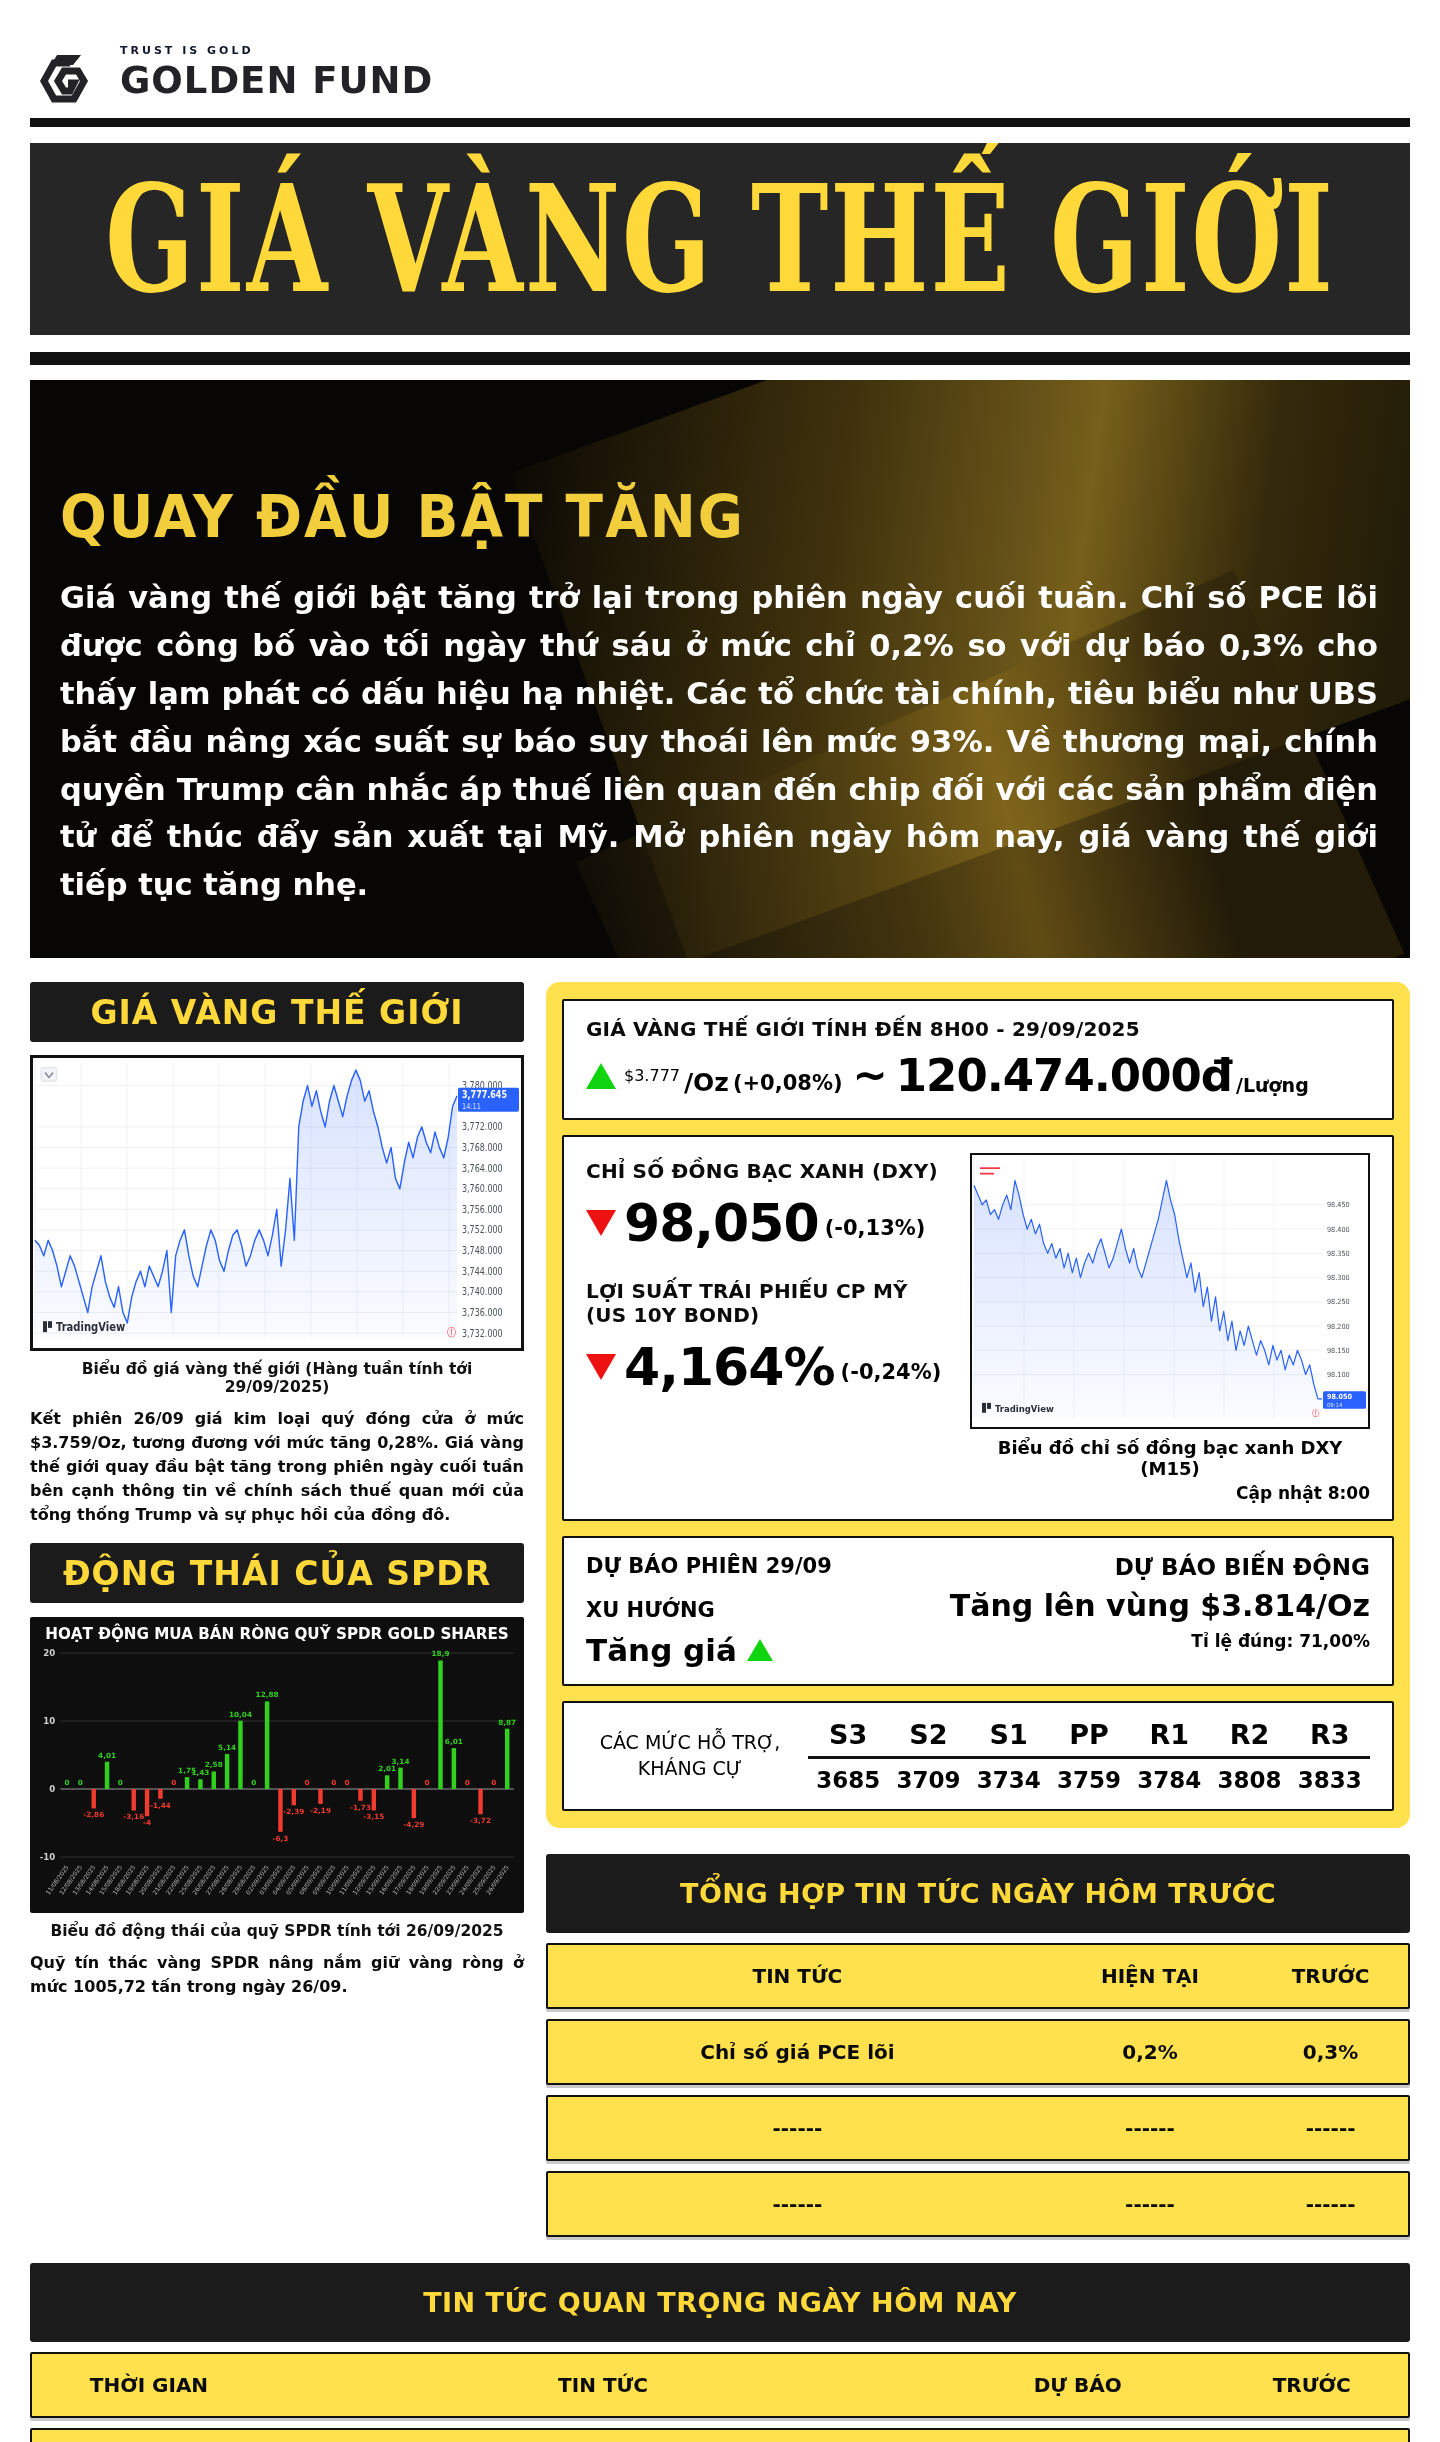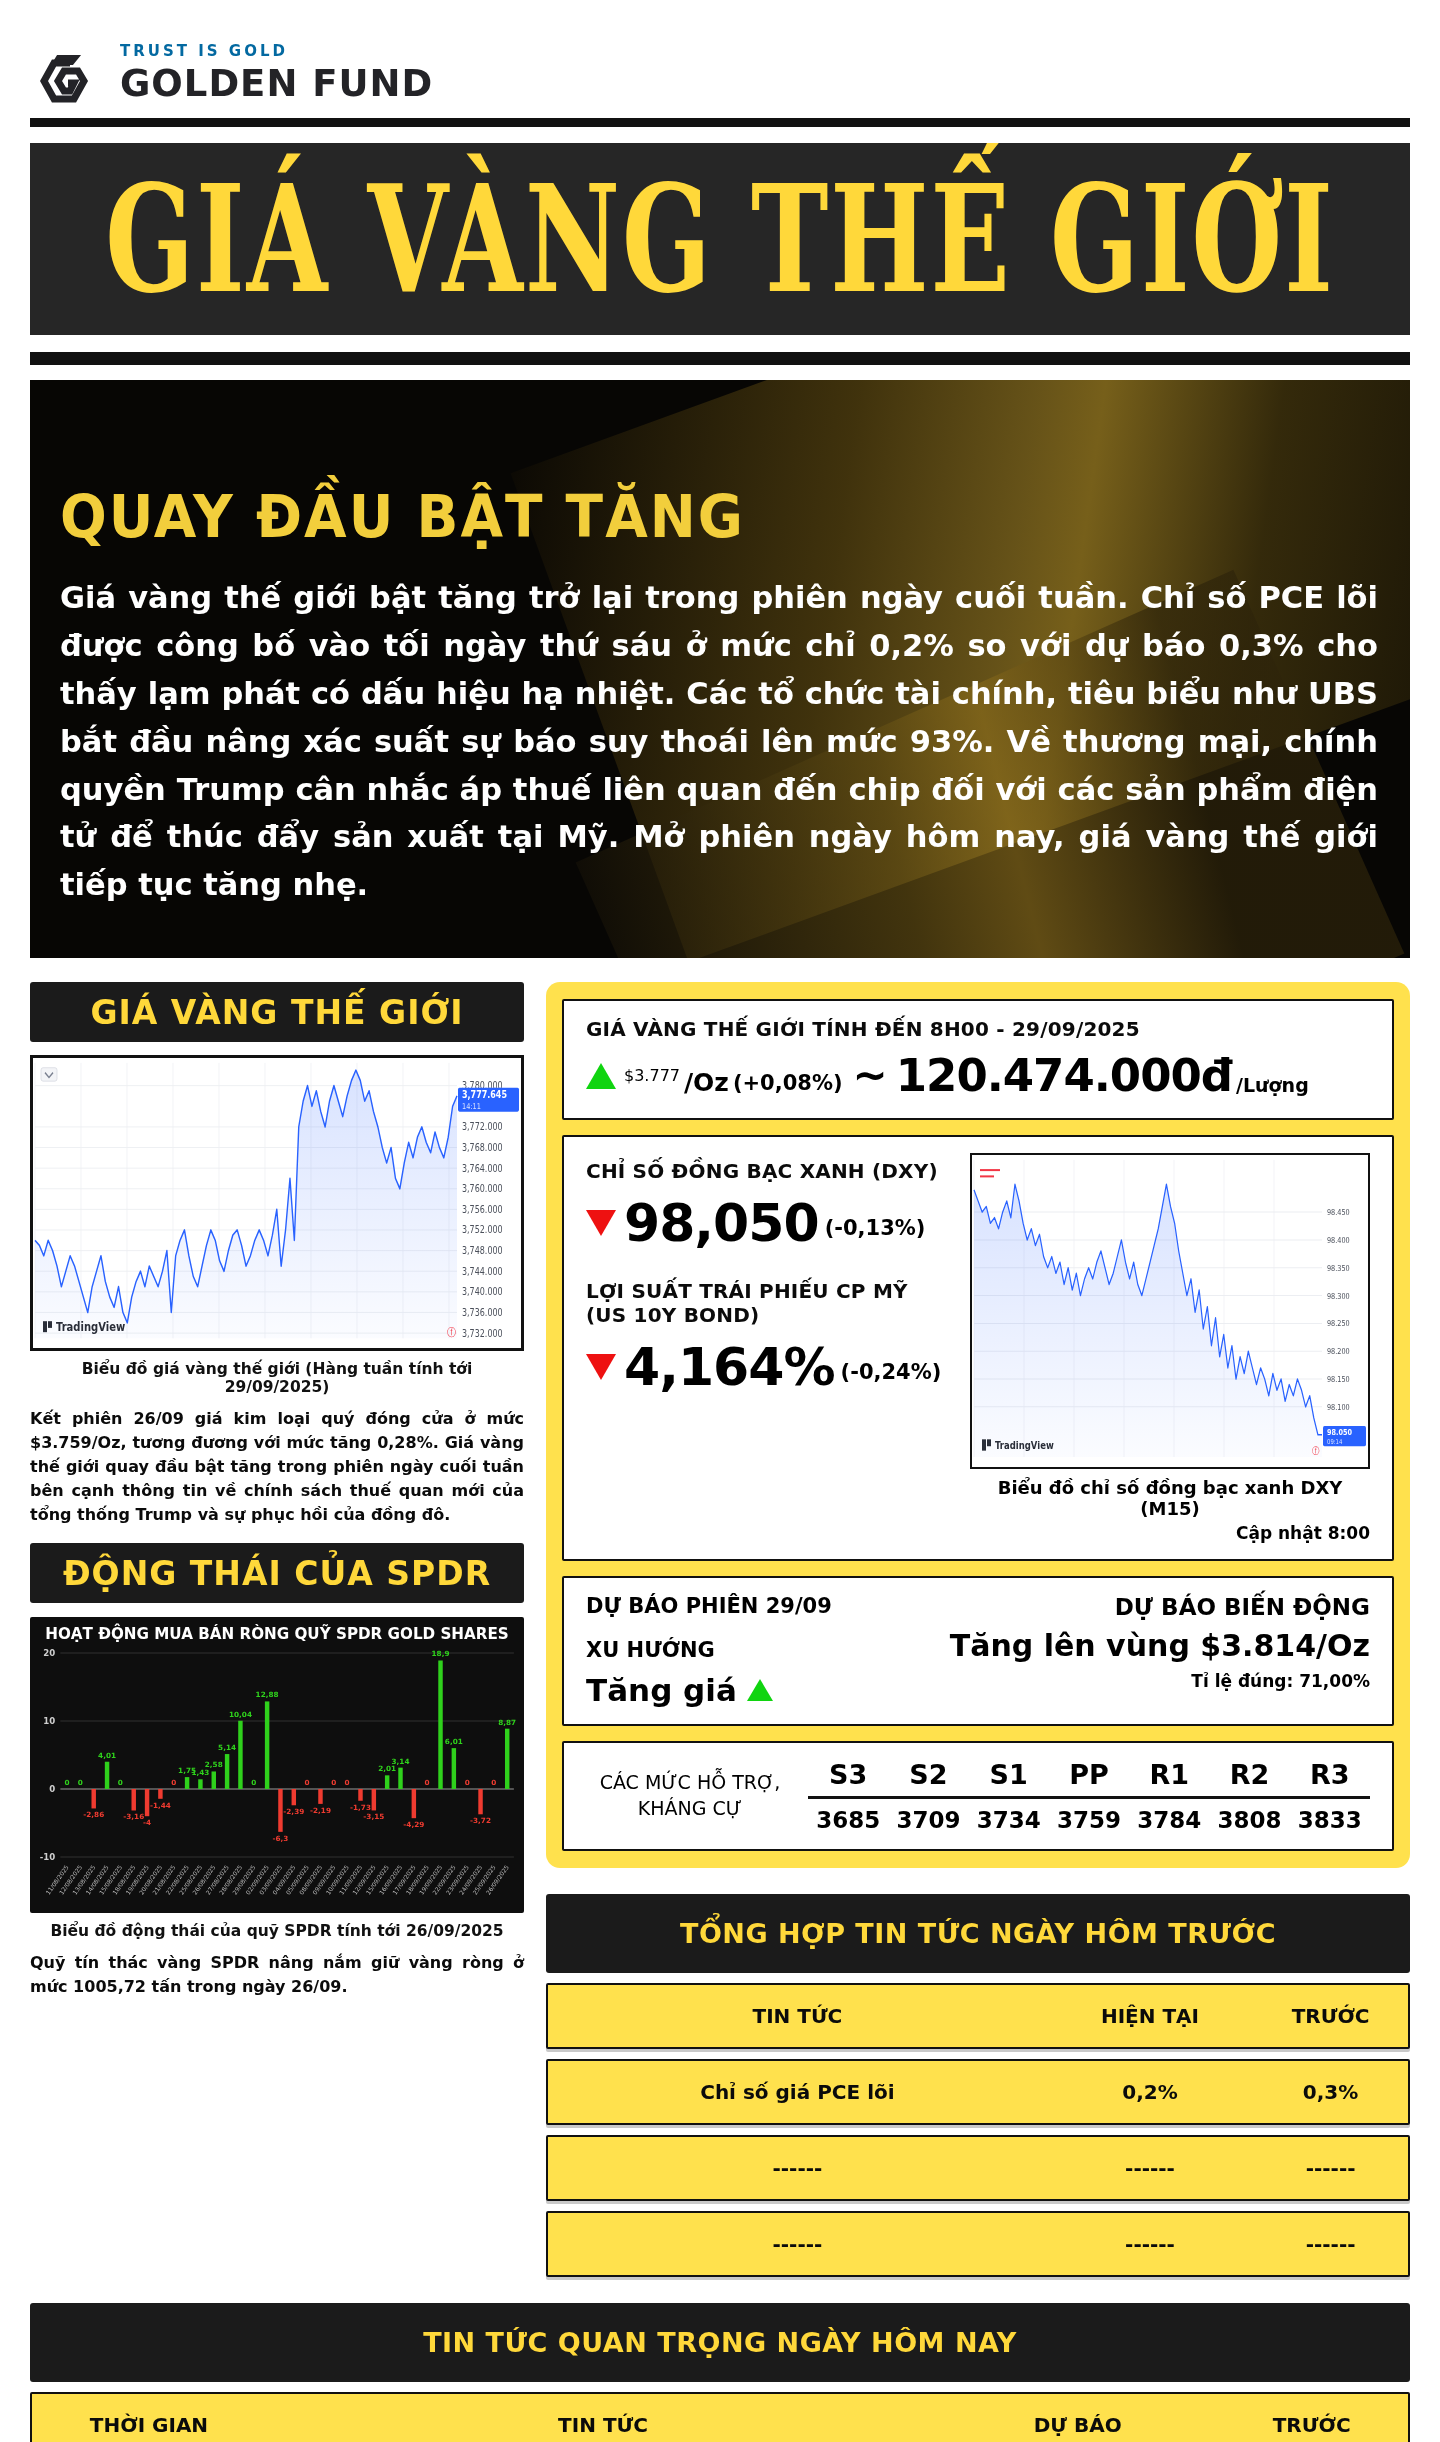--- a/index.html
+++ b/index.html
@@ -2,21 +2,21 @@
 <html><head>
 <meta charset="utf-8">
 <style>
   * { margin:0; padding:0; box-sizing:border-box; }
   body { background:#ffffff; font-family:"DejaVu Sans", sans-serif; }
   .page { width:1440px; height:2442px; margin:0 auto; background:#fff; overflow:hidden; }
 
   
   .hdr { padding:34px 40px 0 40px; display:flex; align-items:center; gap:16px; height:112px; }
   .logo-ico { width:64px; height:64px; flex:0 0 auto; }
-  .logo-txt .tag { font-size:15px; font-weight:bold; letter-spacing:3px; color:#0369a1; }
+  .logo-txt .tag { font-size:11px; font-weight:bold; letter-spacing:3px; color:#0f172a; }
   .logo-txt .nm  { font-size:37px; font-weight:bold; letter-spacing:1px; color:#232327; margin-top:2px; }
   .rule { height:9px; background:#111; margin:6px 30px 0 30px; }
   .rule2 { height:13px; background:#111; margin:17px 30px 0 30px; }
 
   
   .banner { margin:16px 30px 0 30px; height:192px; background:#262626; display:flex; align-items:center; justify-content:center; overflow:hidden; }
   .banner span { font-family:"DejaVu Serif", serif; font-weight:bold; font-size:104px; letter-spacing:2px; color:#FFD83A; transform:scaleY(1.42); white-space:nowrap; }
 
   
   .hero { position:relative; margin:15px 30px 0 30px; height:578px; background:#070604; overflow:hidden; padding:104px 32px 0 30px; }
@@ -61,21 +61,21 @@
   .tilde{ font-size:42px; font-weight:bold; margin:0 8px 0 10px; }
   .vnd  { font-size:45px; font-weight:bold; letter-spacing:-1px; }
   .unit2{ font-size:19px; font-weight:bold; margin:18px 0 0 4px; }
 
   .dxy-wrap { display:flex; gap:18px; }
   .dxy-left { flex:1; min-width:0; padding-top:6px; }
   .dxy-left .vrow { display:flex; align-items:center; margin:10px 0 26px 0; }
   .dxy-left .val { font-size:52px; font-weight:bold; letter-spacing:-1px; }
   .dxy-left .chg2 { font-size:21px; font-weight:bold; margin-left:6px; margin-top:10px; }
   .dxy-right { width:400px; flex:0 0 auto; }
-  .dxybox { border:2px solid #111; height:316px; background:#fff; }
+  .dxybox { border:2px solid #111; height:276px; background:#fff; }
   .dxybox svg { display:block; width:100%; height:100%; }
   .dxy-cap { text-align:center; font-size:18px; font-weight:bold; margin-top:8px; }
   .dxy-upd { text-align:right; font-size:17px; font-weight:bold; margin-top:4px; }
 
   .fc { display:flex; justify-content:space-between; align-items:flex-start; }
   .fc .l1 { font-size:21px; font-weight:bold; }
   .fc .l2 { font-size:21px; font-weight:bold; margin-top:20px; }
   .fc .trend { font-size:31px; font-weight:bold; display:flex; align-items:center; margin-top:10px; }
   .fc .r { text-align:right; }
   .fc .r1 { font-size:23px; font-weight:bold; }

